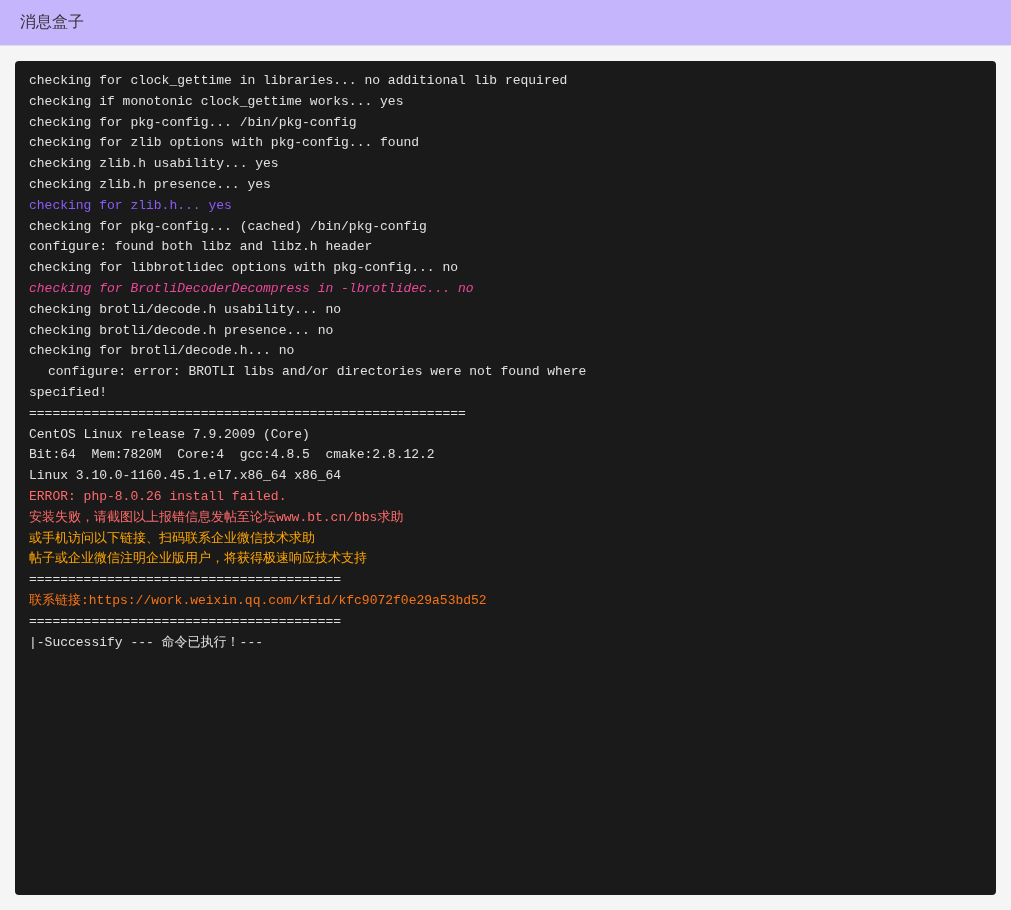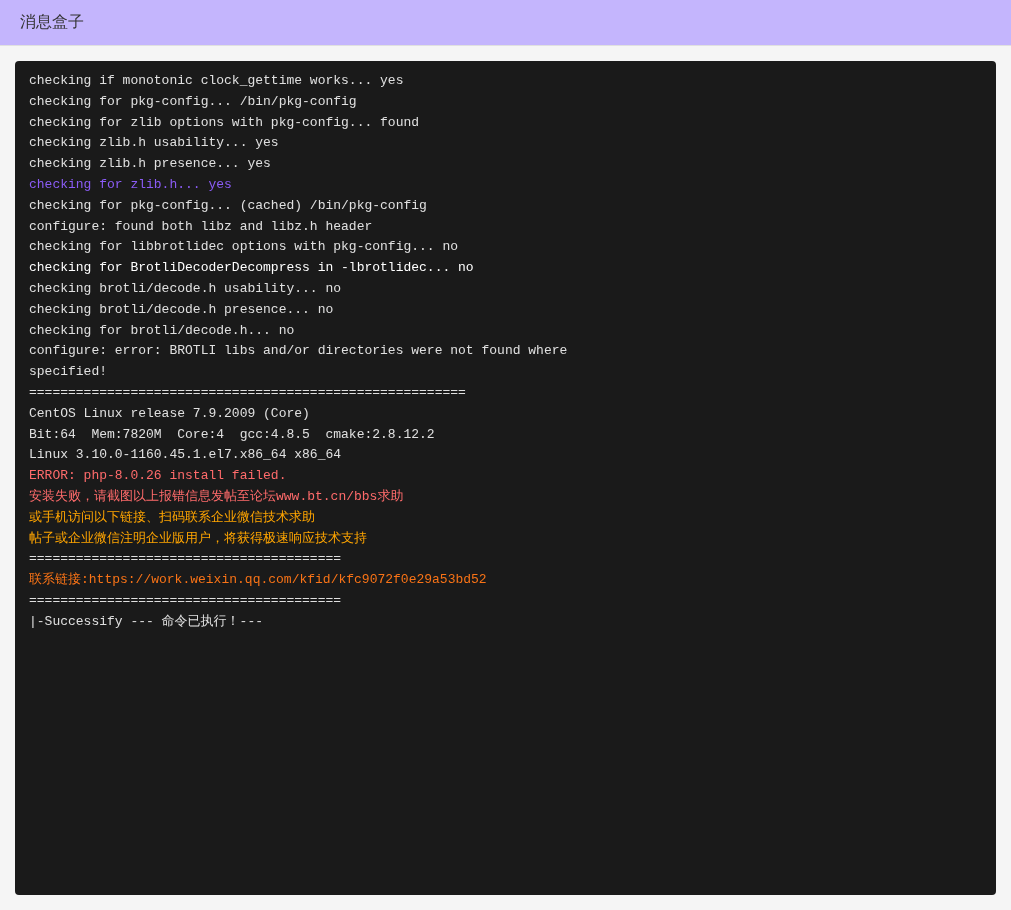--- a/index.html
+++ b/index.html
@@ -105,34 +105,35 @@
 <body>
 
 <div class="app-container">
   <div class="header">
     <span>消息盒子</span>
   </div>
   <div class="main-layout">
     <div class="content-area">
       <div class="terminal-container">
         <div class="terminal-scroll" id="terminal-output">
+        <span class="terminal-line" style="color: rgb(224, 224, 224);">checking for clock_gettime in libraries... no additional lib required</span>
 <span class="terminal-line" style="color: rgb(224, 224, 224);">checking if monotonic clock_gettime works... yes</span>
 <span class="terminal-line" style="color: rgb(224, 224, 224);">checking for pkg-config... /bin/pkg-config</span>
 <span class="terminal-line" style="color: rgb(224, 224, 224);">checking for zlib options with pkg-config... found</span>
 <span class="terminal-line" style="color: rgb(224, 224, 224);">checking zlib.h usability... yes</span>
 <span class="terminal-line" style="color: rgb(224, 224, 224);">checking zlib.h presence... yes</span>
 <span class="terminal-line" style="color: #8b5cf6;">checking for zlib.h... yes</span>
 <span class="terminal-line" style="color: rgb(224, 224, 224);">checking for pkg-config... (cached) /bin/pkg-config</span>
 <span class="terminal-line" style="color: rgb(224, 224, 224);">configure: found both libz and libz.h header</span>
 <span class="terminal-line" style="color: rgb(224, 224, 224);">checking for libbrotlidec options with pkg-config... no</span>
-<span class="terminal-line" style="color: #ffffff;">checking for BrotliDecoderDecompress in -lbrotlidec... no</span>
+<span class="terminal-line" style="color: #ec4899; font-style: italic;">checking for BrotliDecoderDecompress in -lbrotlidec... no</span>
 <span class="terminal-line" style="color: rgb(224, 224, 224);">checking brotli/decode.h usability... no</span>
 <span class="terminal-line" style="color: rgb(224, 224, 224);">checking brotli/decode.h presence... no</span>
 <span class="terminal-line" style="color: rgb(224, 224, 224);">checking for brotli/decode.h... no</span>
-<span class="terminal-line" style="color: rgb(224, 224, 224);">configure: error: BROTLI libs and/or directories were not found where</span>
+<span class="terminal-line" style="color: rgb(224, 224, 224); margin-left: 19px;">configure: error: BROTLI libs and/or directories were not found where</span>
 <span class="terminal-line" style="color: rgb(224, 224, 224);">specified!</span>
 <span class="terminal-line" style="color: rgb(224, 224, 224);">========================================================</span>
 <span class="terminal-line" style="color: rgb(224, 224, 224);">CentOS Linux release 7.9.2009 (Core)</span>
 <span class="terminal-line" style="color: rgb(224, 224, 224);">Bit:64  Mem:7820M  Core:4  gcc:4.8.5  cmake:2.8.12.2</span>
 <span class="terminal-line" style="color: rgb(224, 224, 224);">Linux 3.10.0-1160.45.1.el7.x86_64 x86_64</span>
 <span class="terminal-line" style="color: rgb(255, 107, 107);">ERROR: php-8.0.26 install failed.</span>
 <span class="terminal-line" style="color: rgb(255, 107, 107);">安装失败，请截图以上报错信息发帖至论坛www.bt.cn/bbs求助</span>
 <span class="terminal-line" style="color: rgb(255, 165, 0);">或手机访问以下链接、扫码联系企业微信技术求助</span>
 <span class="terminal-line" style="color: rgb(255, 165, 0);">帖子或企业微信注明企业版用户，将获得极速响应技术支持</span>
 <span class="terminal-line" style="color: rgb(224, 224, 224);">========================================</span>

